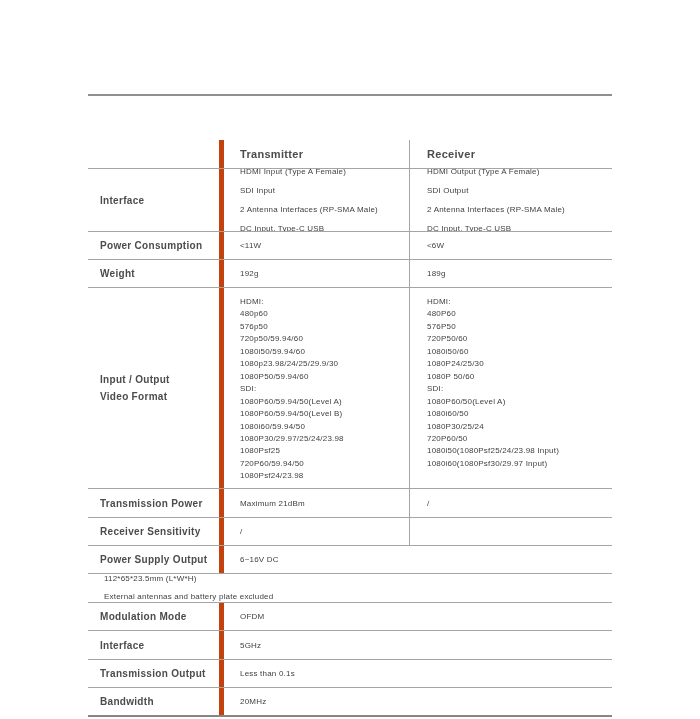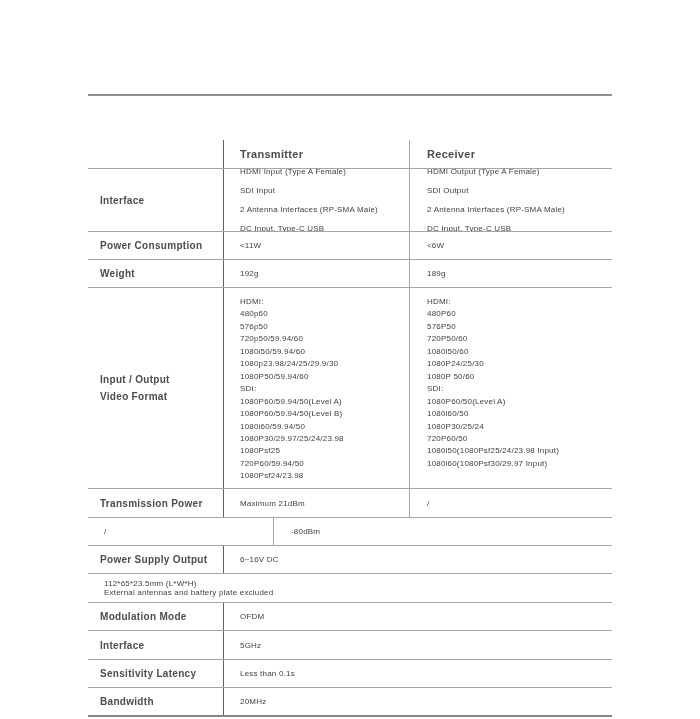--- a/index.html
+++ b/index.html
@@ -25,21 +25,21 @@
     box-sizing: border-box;
     display: flex;
     flex-direction: column;
     justify-content: center;
     white-space: pre-line;
     overflow: hidden;
   }
   .lbl {
     width: 136px;
     padding-left: 12px;
-    border-right: 1px solid #c2410c;
+    border-right: 5px solid #c2410c;
     font-size: 10px;
     font-weight: bold;
     color: #4c4c4c;
     letter-spacing: 0.3px;
     line-height: 17px;
   }
   .val {
     padding-left: 16px;
     font-size: 8px;
     color: #3f3f3f;
@@ -55,21 +55,21 @@
     font-weight: bold;
     color: #4c4c4c;
     letter-spacing: 0.3px;
     line-height: 13px;
   }
   .vf-val {
     justify-content: flex-start;
     padding-top: 8px;
     line-height: 12.45px;
   }
-  .two-line { line-height: 9px; }
+  .two-line { line-height: 18px; }
 </style>
 </head>
 <body>
 
 <div class="spec-table">
 
   <div class="row first" style="height:28px">
     <div class="cell lbl"></div>
     <div class="cell val tx divR hdr">Transmitter</div>
     <div class="cell val rx hdr">Receiver</div>
@@ -133,22 +133,22 @@
 1080i60(1080Psf30/29.97 Input)</div>
   </div>
 
   <div class="row" style="height:29px">
     <div class="cell lbl">Transmission Power</div>
     <div class="cell val tx divR">Maximum 21dBm</div>
     <div class="cell val rx">/</div>
   </div>
 
   <div class="row" style="height:28px">
+    <div class="cell lbl">Receiver Sensitivity</div>
     <div class="cell val tx divR">/</div>
-    <div class="cell val rx">-80dBm</div>
   </div>
 
   <div class="row" style="height:28px">
     <div class="cell lbl">Power Supply Output</div>
     <div class="cell val span">6~16V DC</div>
   </div>
 
   <div class="row" style="height:29px">
     <div class="cell val span two-line">112*65*23.5mm (L*W*H)
 External antennas and battery plate excluded</div>
@@ -158,21 +158,21 @@
     <div class="cell lbl">Modulation Mode</div>
     <div class="cell val span">OFDM</div>
   </div>
 
   <div class="row" style="height:29px">
     <div class="cell lbl">Interface</div>
     <div class="cell val span">5GHz</div>
   </div>
 
   <div class="row" style="height:28px">
-    <div class="cell lbl">Sensitivity Latency</div>
+    <div class="cell lbl">Transmission Output</div>
     <div class="cell val span">Less than 0.1s</div>
   </div>
 
   <div class="row" style="height:28px">
     <div class="cell lbl">Bandwidth</div>
     <div class="cell val span">20MHz</div>
   </div>
 
 </div>
 

